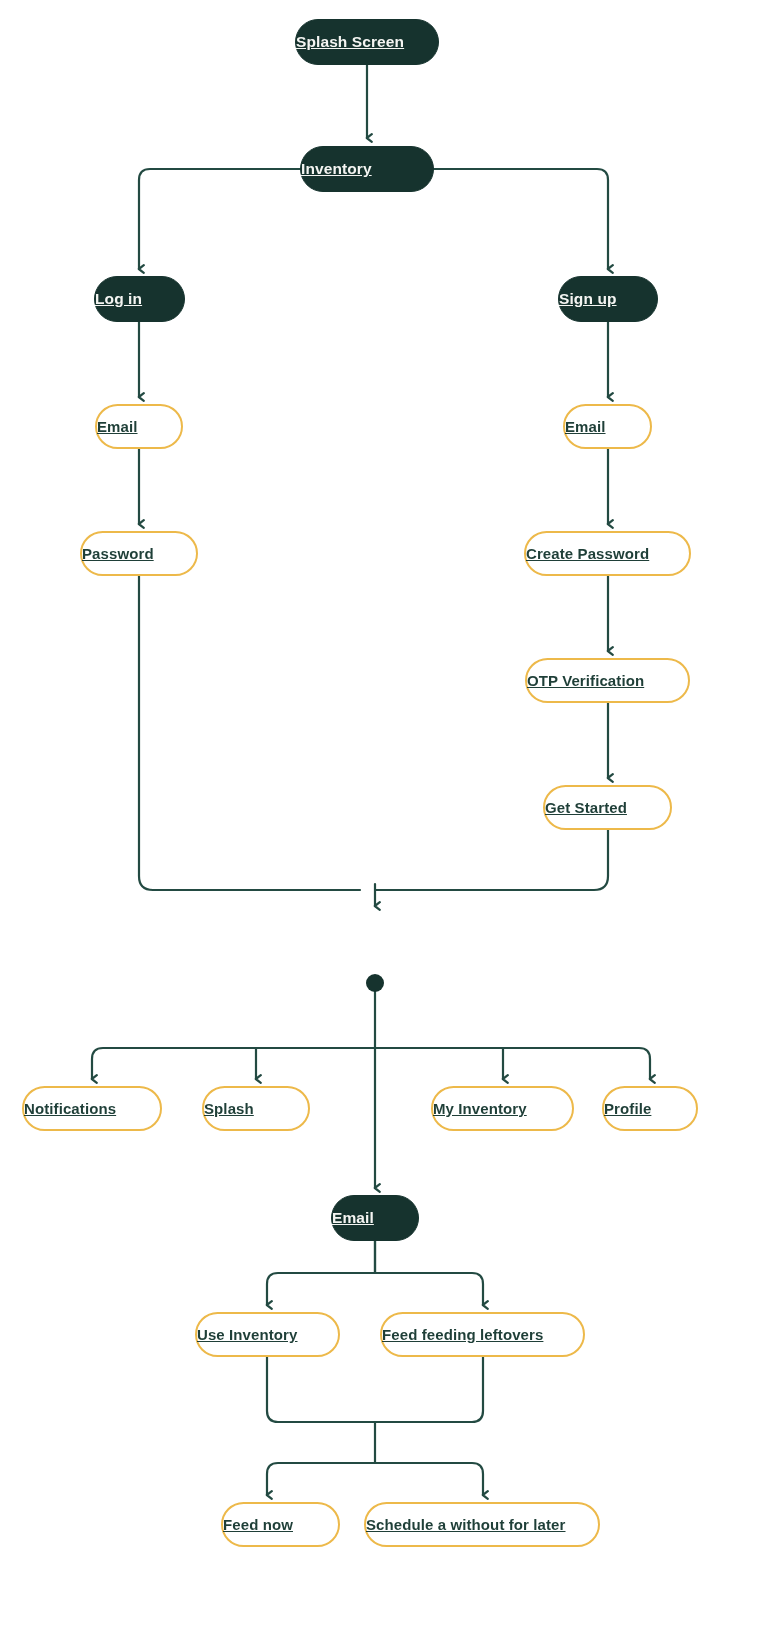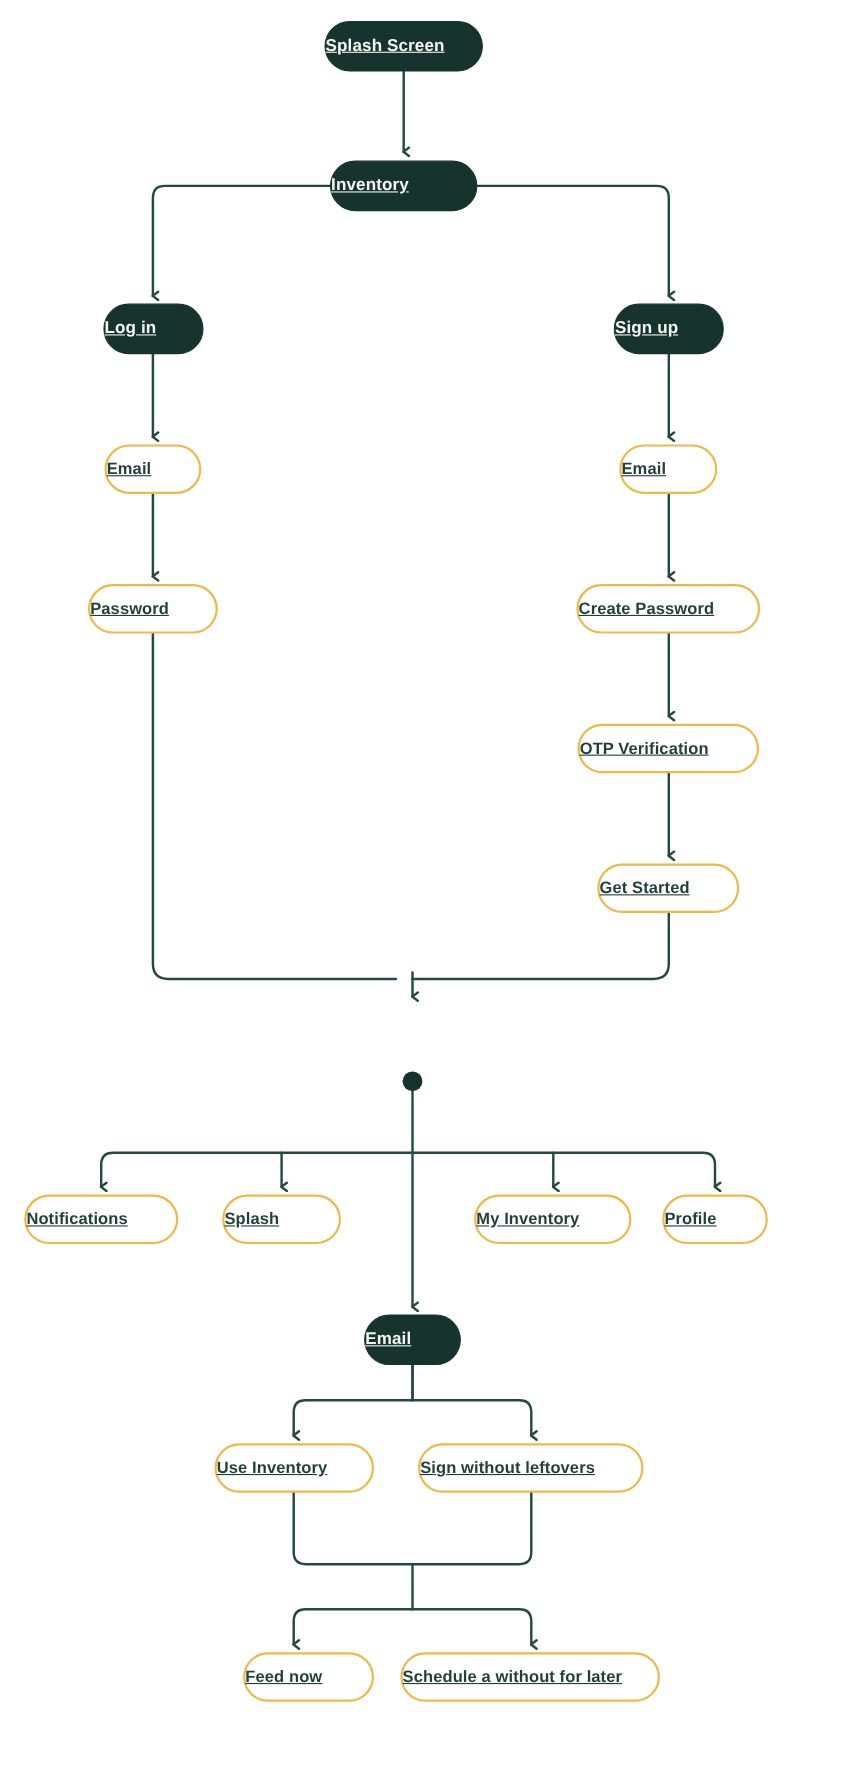--- a/index.html
+++ b/index.html
@@ -175,21 +175,21 @@
 
   <div class="node filled" style="left:331px;top:1195px;width:88px;height:46px;">
     <span>Email</span>
   </div>
 
   <div class="node outlined" style="left:195px;top:1312px;width:145px;height:45px;">
     <span>Use Inventory</span>
   </div>
 
   <div class="node outlined" style="left:380px;top:1312px;width:205px;height:45px;">
-    <span>Sign without leftovers</span>
+    <span>Feed feeding leftovers</span>
   </div>
 
   <div class="node outlined" style="left:221px;top:1502px;width:119px;height:45px;">
     <span>Feed now</span>
   </div>
 
   <div class="node outlined" style="left:364px;top:1502px;width:236px;height:45px;">
     <span>Schedule a without for later</span>
   </div>
 

